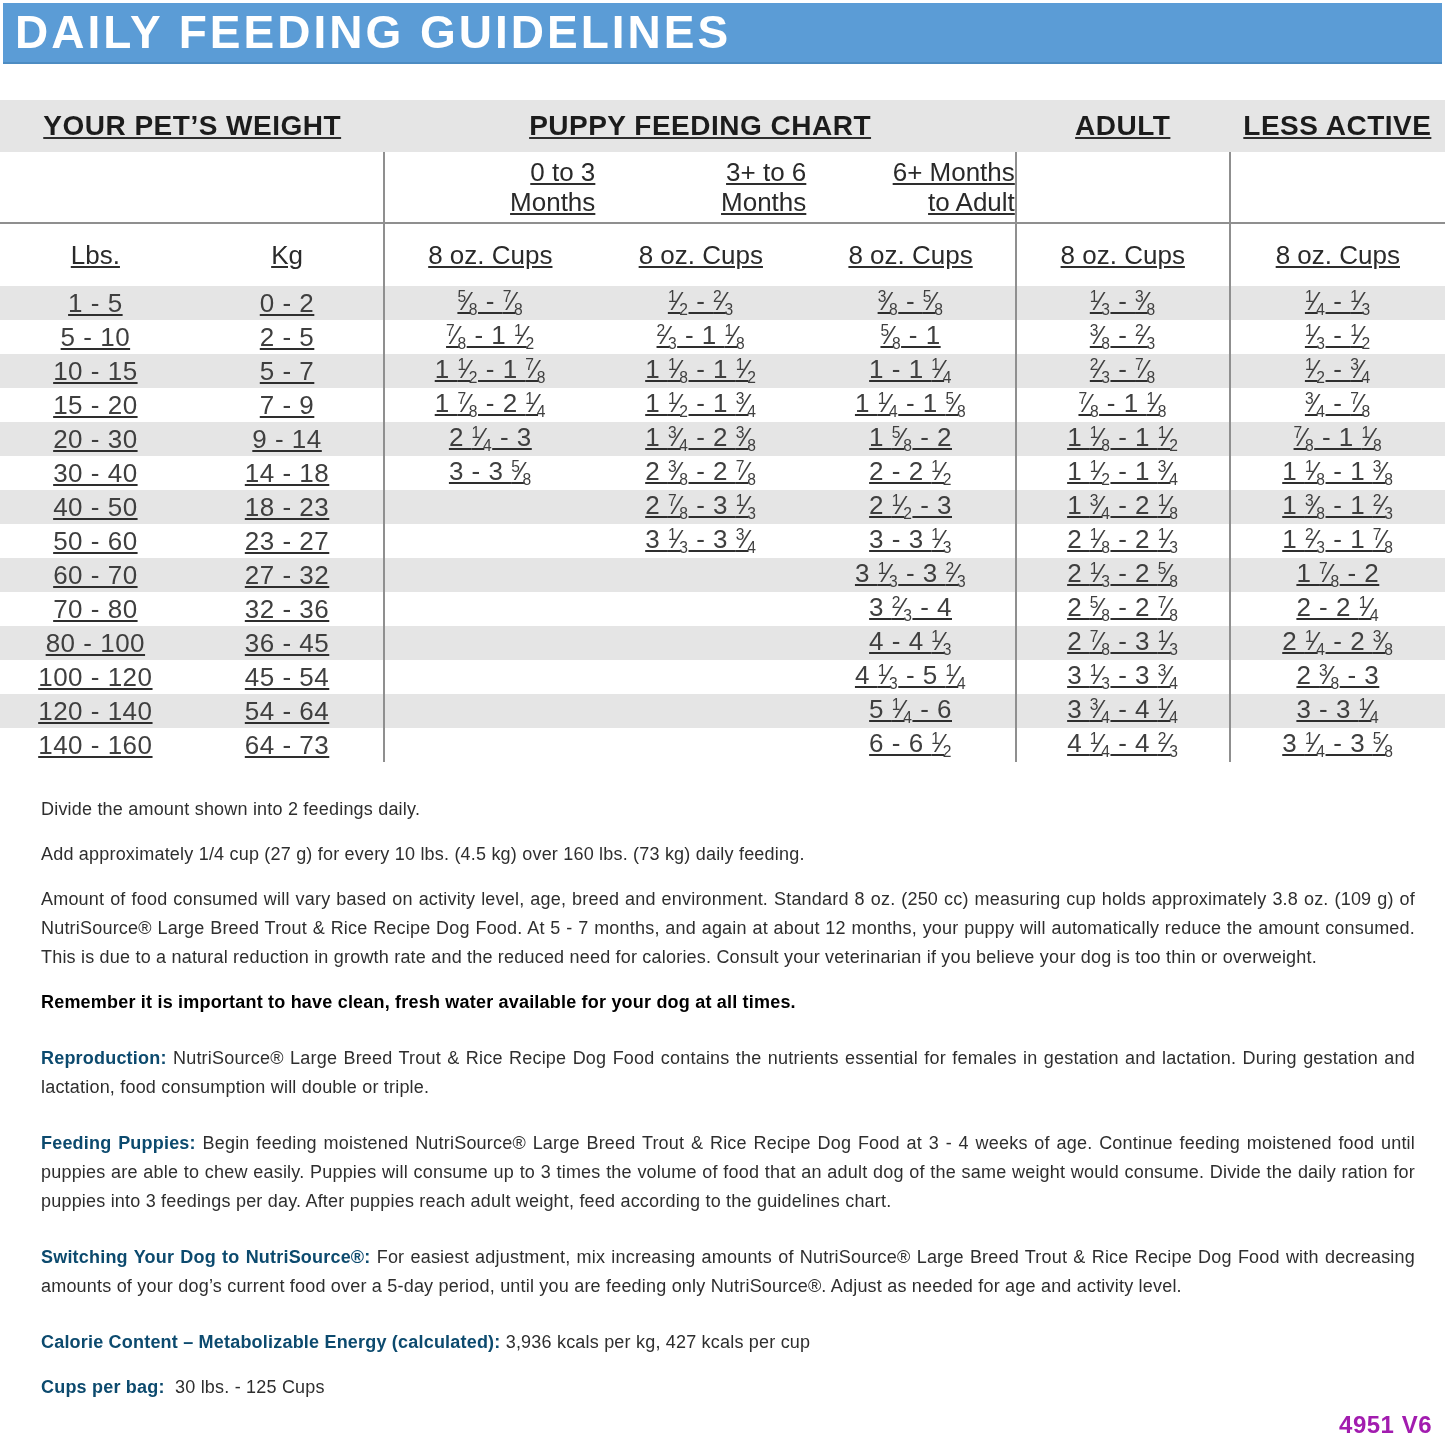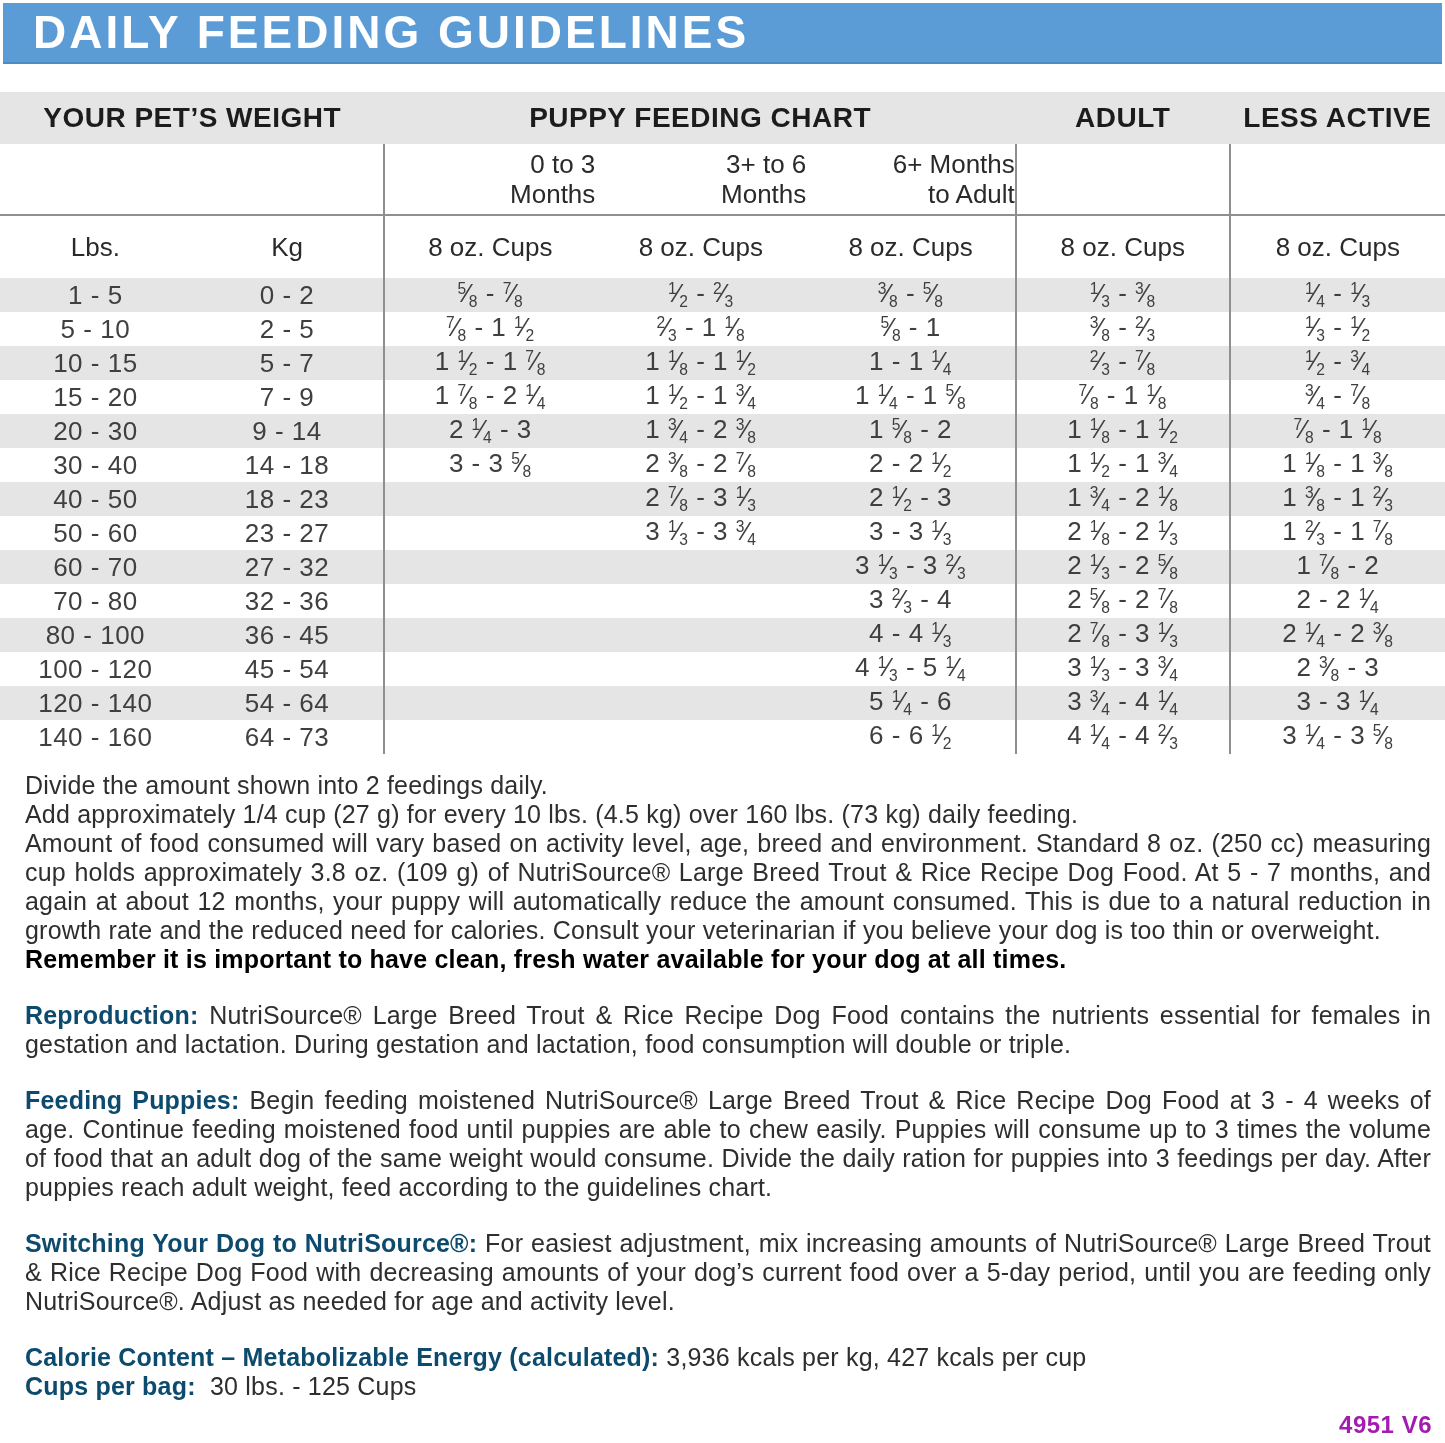--- a/index.html
+++ b/index.html
@@ -12,28 +12,28 @@
     color:#2e2e2e;
   }
   
   .banner{
     margin:3px 3px 0 3px;height:59px;
     background:#5b9cd6;
     border-bottom:2px solid #4d8cc2;
     display:flex;align-items:center;
   }
   .banner h1{
-    margin:0;padding:0 0 2px 30px;
+    margin:0;padding:0 0 2px 12px;
     font-size:46px;font-weight:bold;color:#ffffff;letter-spacing:3px;
     white-space:nowrap;
   }
   
   table.chart{
-    width:100%;margin-top:28px;
-    border-collapse:collapse;table-layout:fixed;
+    width:100%;margin-top:36px;
+    border-collapse:collapse;table-layout:fixed;text-decoration:underline;
   }
   tr.grouprow th{
     background:#e5e5e5;height:52px;
     font-size:28px;font-weight:bold;color:#1c1c1c;letter-spacing:.5px;
     text-align:center;padding:0;
   }
   tr.subrow td{
     height:70px;border-bottom:2px solid #8f8f8f;
     font-size:26px;line-height:30px;color:#2a2a2a;
     text-align:right;vertical-align:middle;white-space:pre-line;padding:0;
@@ -49,21 +49,21 @@
   #rows tr:nth-child(odd){background:#e5e5e5;}
   .dv{border-right:2px solid #8f8f8f;}
   
   .fr{white-space:nowrap;}
   .fr .fn{font-size:.6em;vertical-align:.52em;}
   .fr .fs{margin:0 -0.05em;}
   .fr .fd{font-size:.6em;vertical-align:-0.34em;}
   
   .notes{padding:17px 14px 0 25px;}
   .notes p{
-    margin:0;font-size:25px;line-height:29px;color:#2e2e2e;letter-spacing:.2px;
+    margin:16px;font-size:18px;line-height:29px;color:#2e2e2e;letter-spacing:.2px;
   }
   .notes p.just{text-align:justify;}
   .notes p.bold{font-weight:bold;color:#000000;}
   .notes p b{color:#0c4a6e;}
   .gap{margin-top:27px !important;}
   .doccode{
     position:absolute;right:13px;bottom:4px;
     font-size:24px;font-weight:bold;color:#a21caf;letter-spacing:.5px;
   }
 </style>

